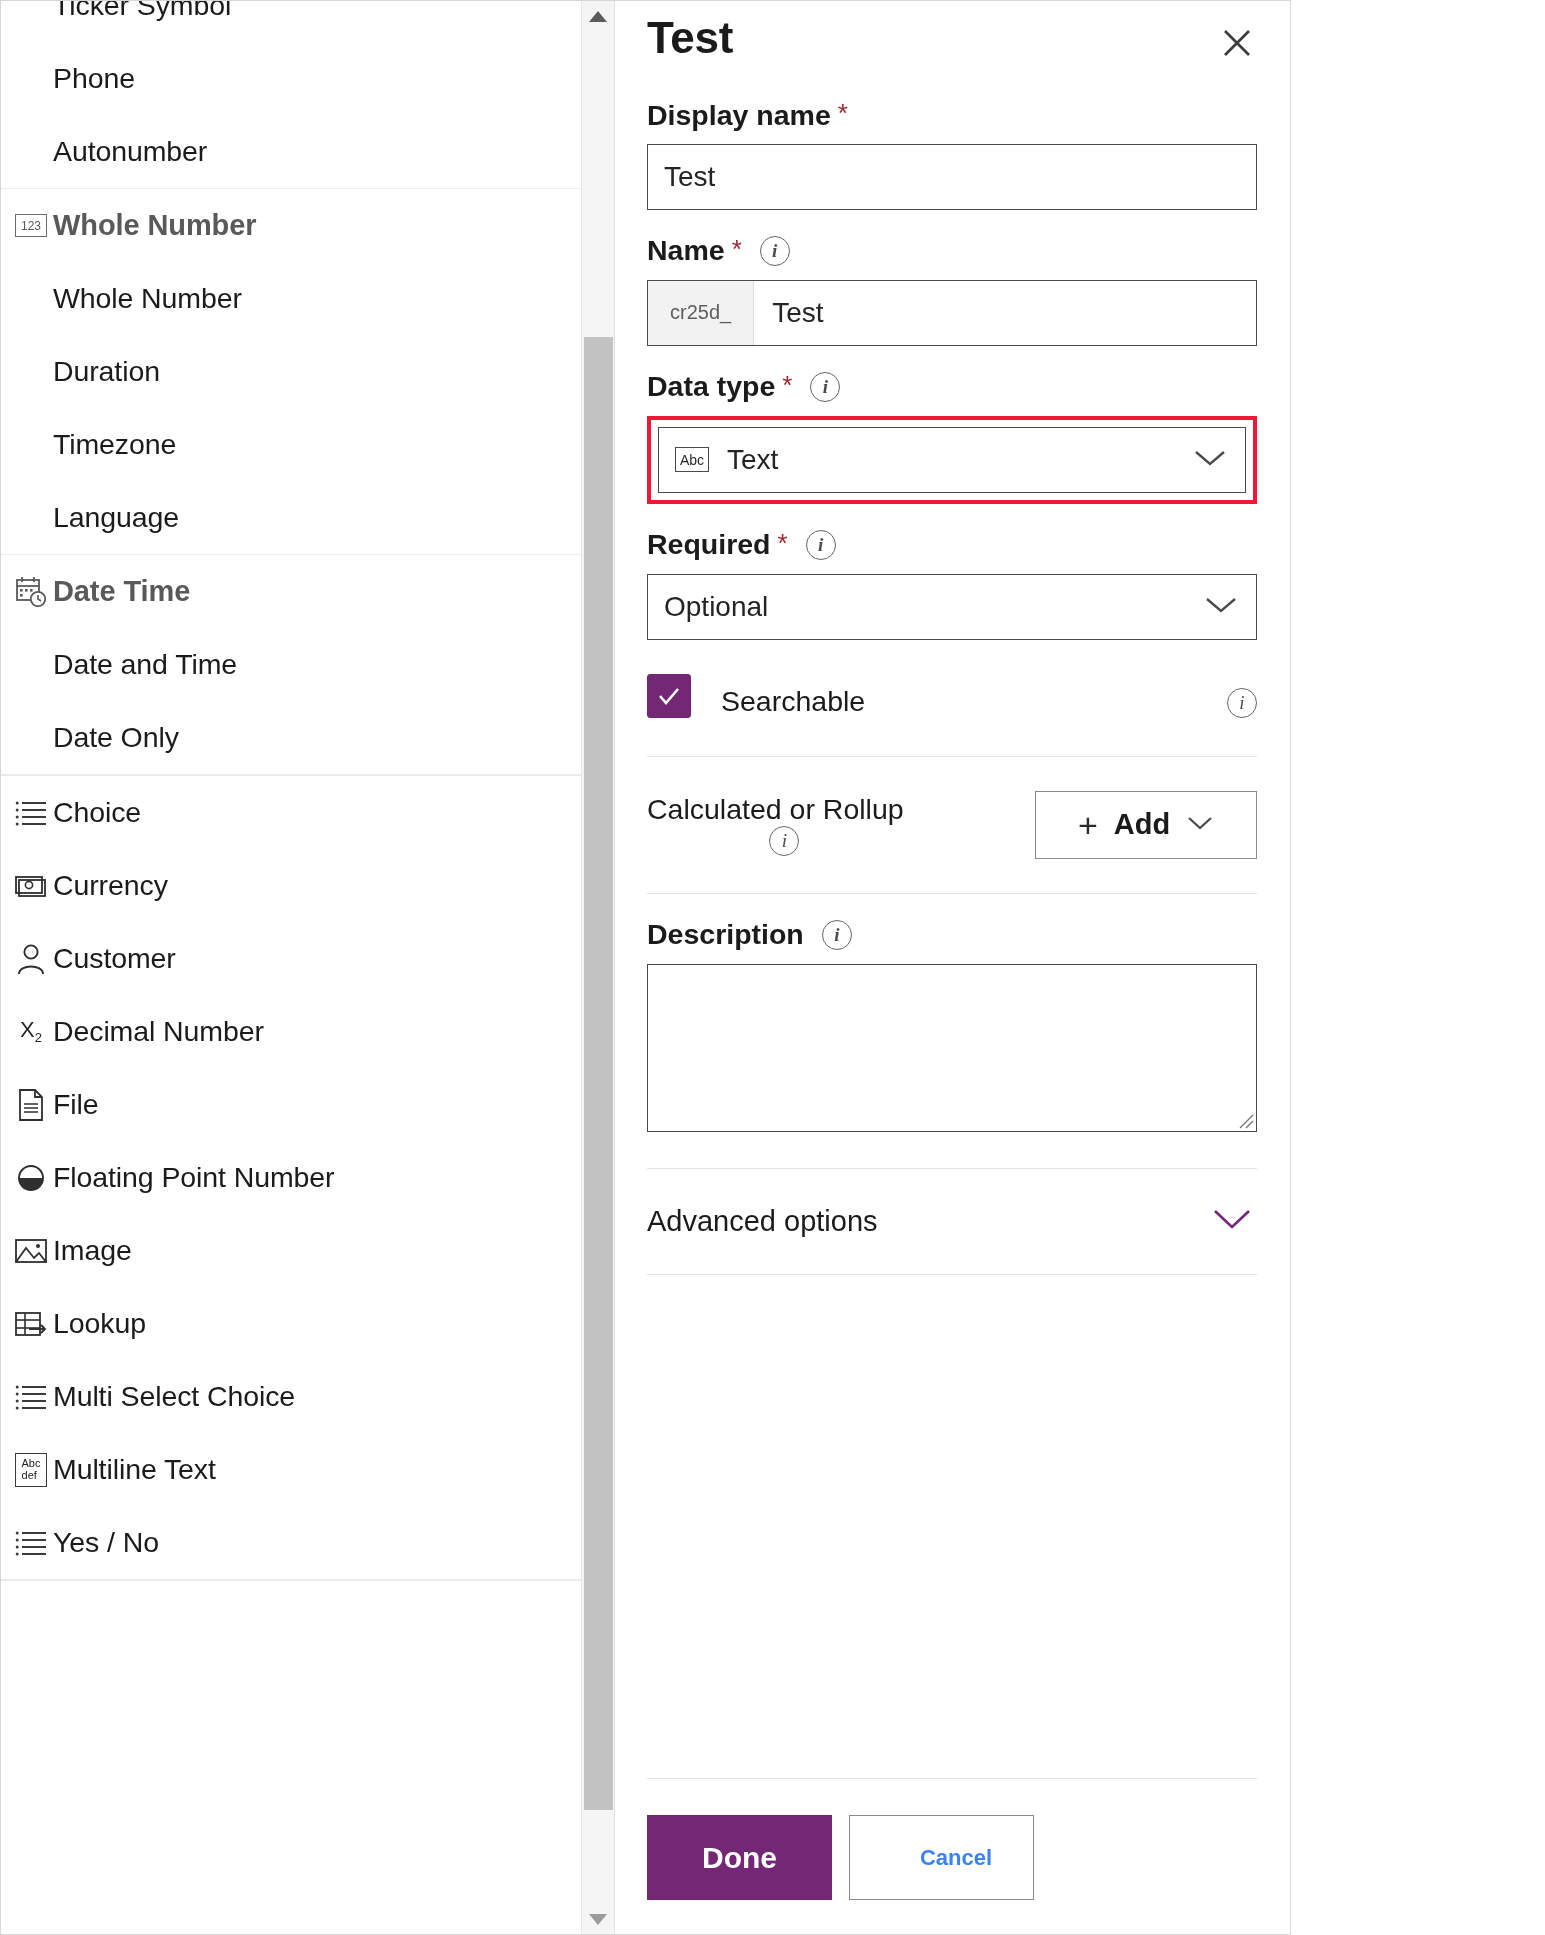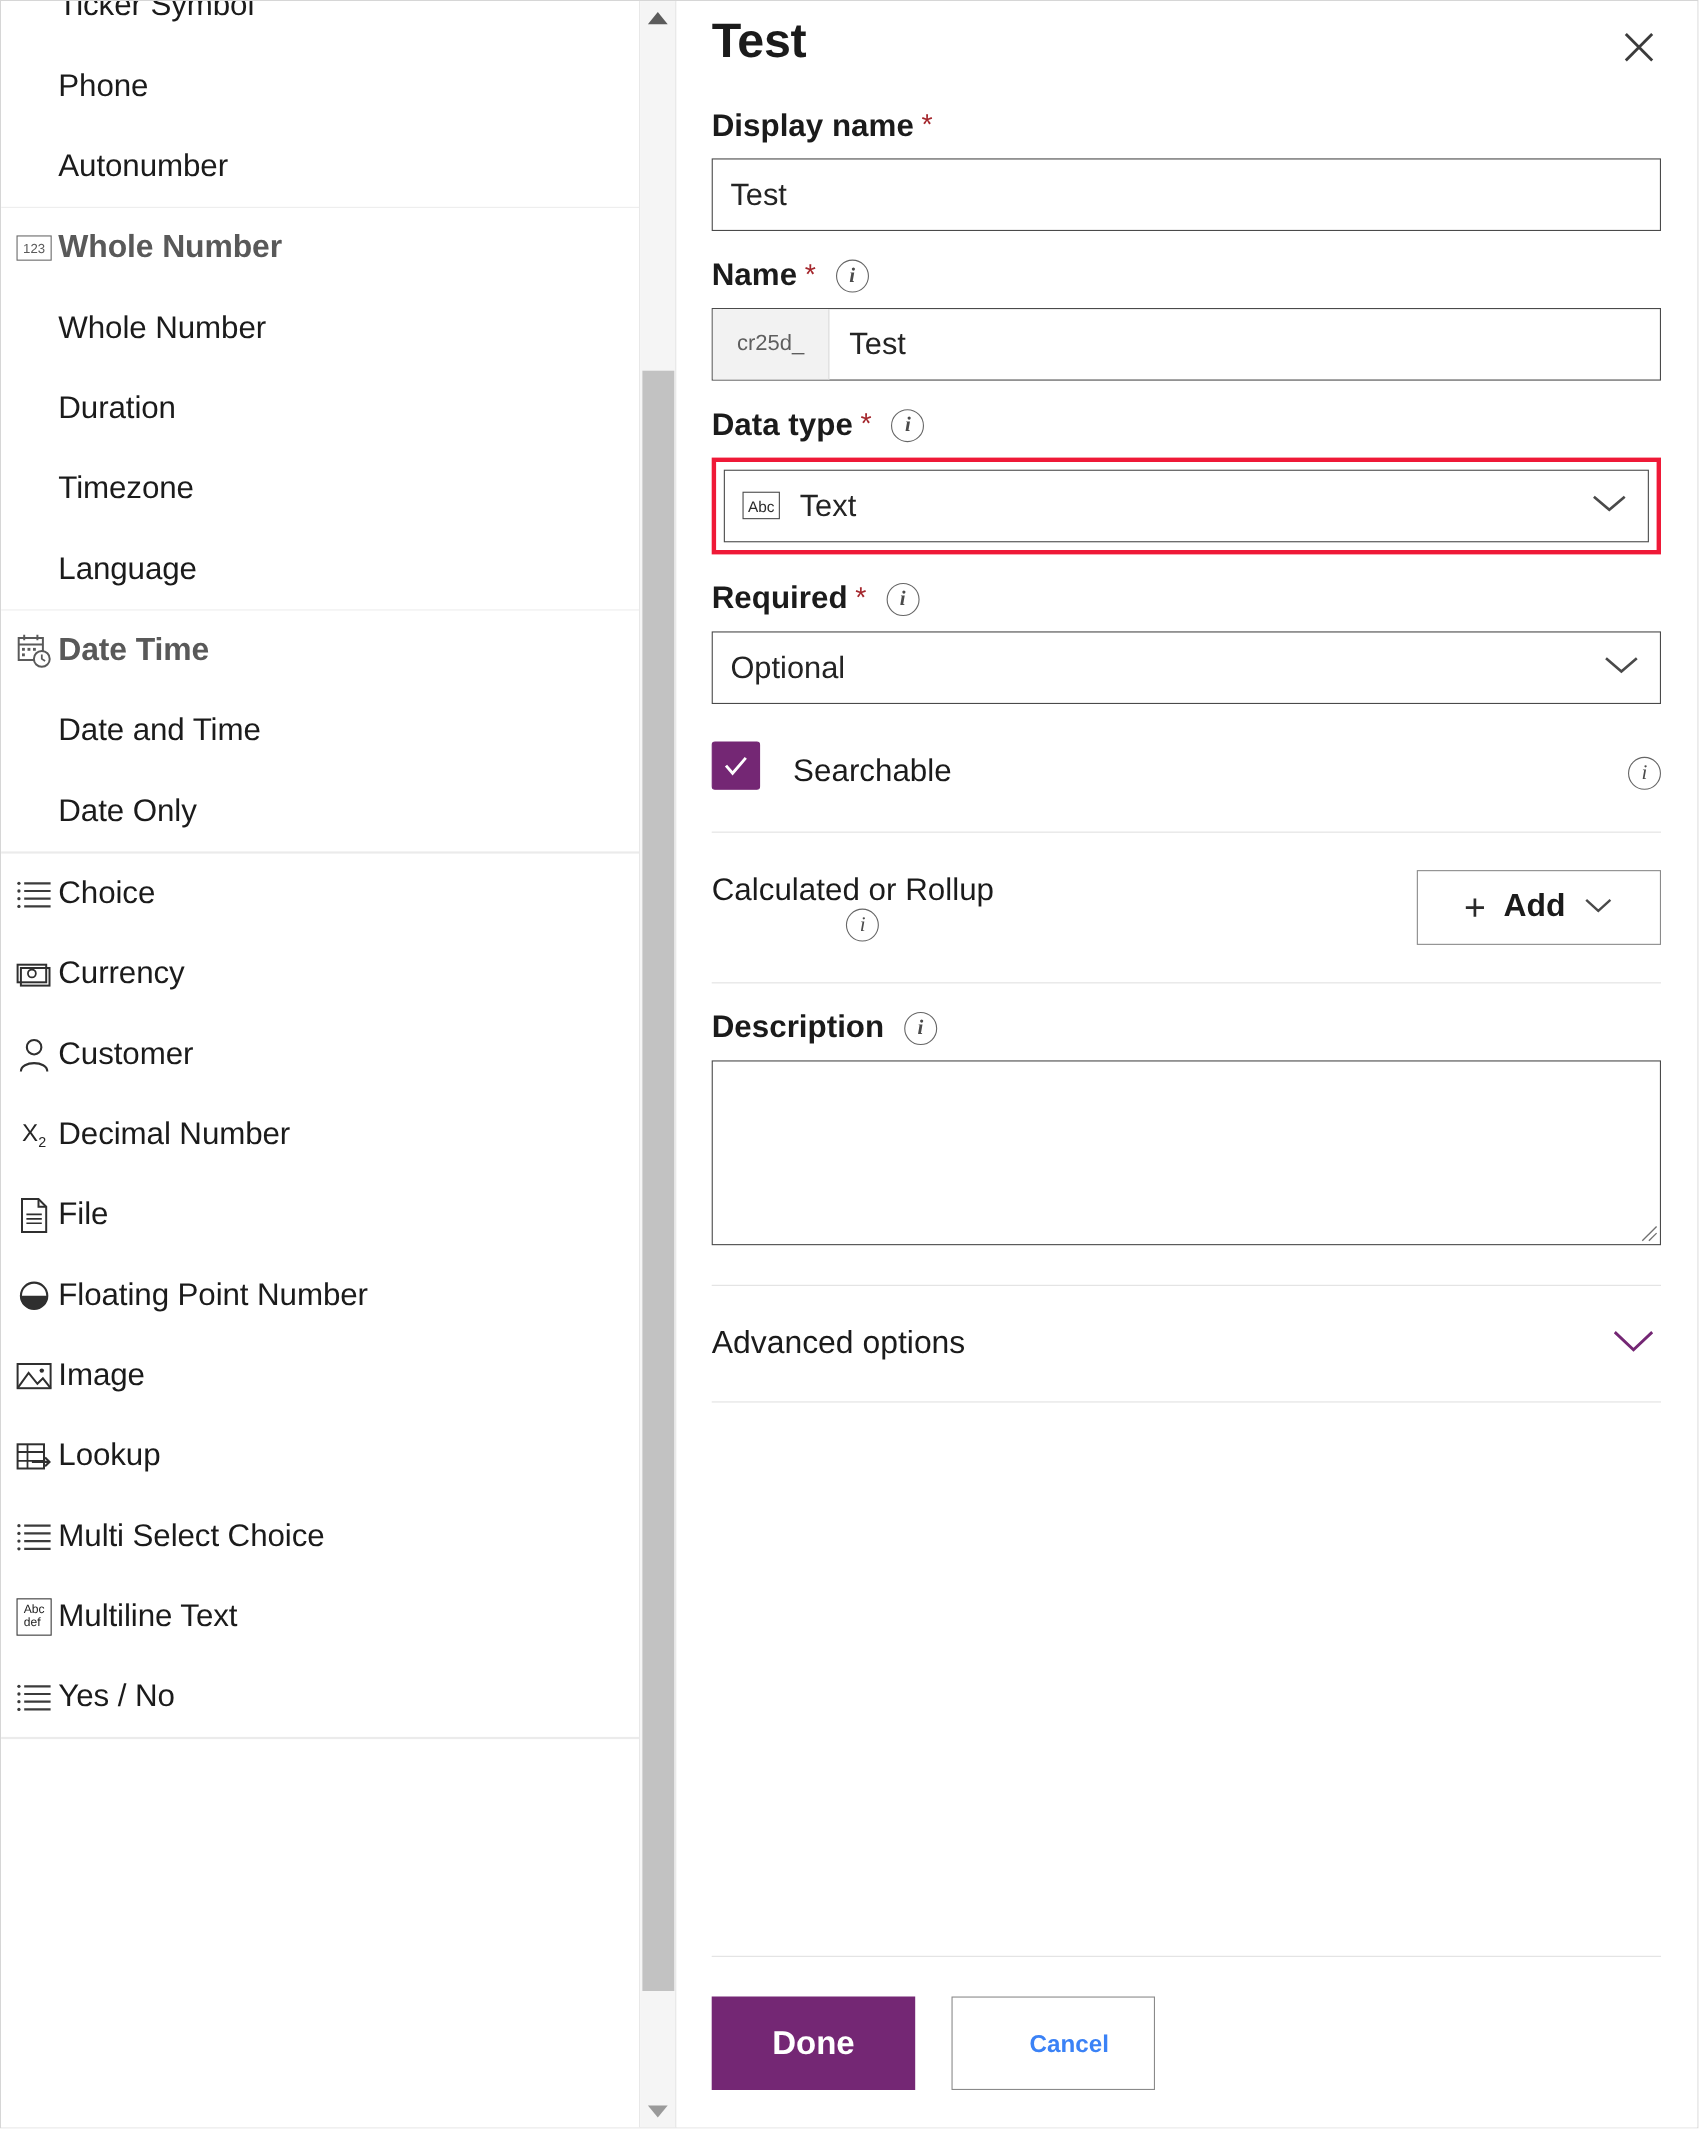--- a/index.html
+++ b/index.html
@@ -4,21 +4,21 @@
 <style>
   * { box-sizing: border-box; margin: 0; padding: 0; }
   html, body {
     width: 1545px; height: 1935px;
     font-family: "Liberation Sans", sans-serif;
     background: #ffffff;
     overflow: hidden;
   }
   #app {
     position: relative;
-    width: 1544px; height: 1935px;
+    width: 1291px; height: 1935px;
     display: flex;
     border: 1px solid #d6d6d6;
     background: #fff;
   }
 
   
   #type-list {
     position: relative;
     width: 581px;
     height: 100%;
@@ -337,21 +337,21 @@
     padding: 36px 4px 36px 0;
     cursor: pointer;
   }
   .adv-label { font-size: 29px; color: #1b1b1b; text-align: right; }
 
   .footer {
     margin-top: auto;
     border-top: 1px solid #e2e2e2;
     padding: 36px 0 34px 0;
     display: flex;
-    gap: 33px;
+    gap: 17px;
   }
   .btn-primary {
     min-width: 185px;
     height: 85px;
     background: #742774;
     color: #fff;
     border: none;
     font-size: 30px;
     font-weight: 700;
     cursor: pointer;

